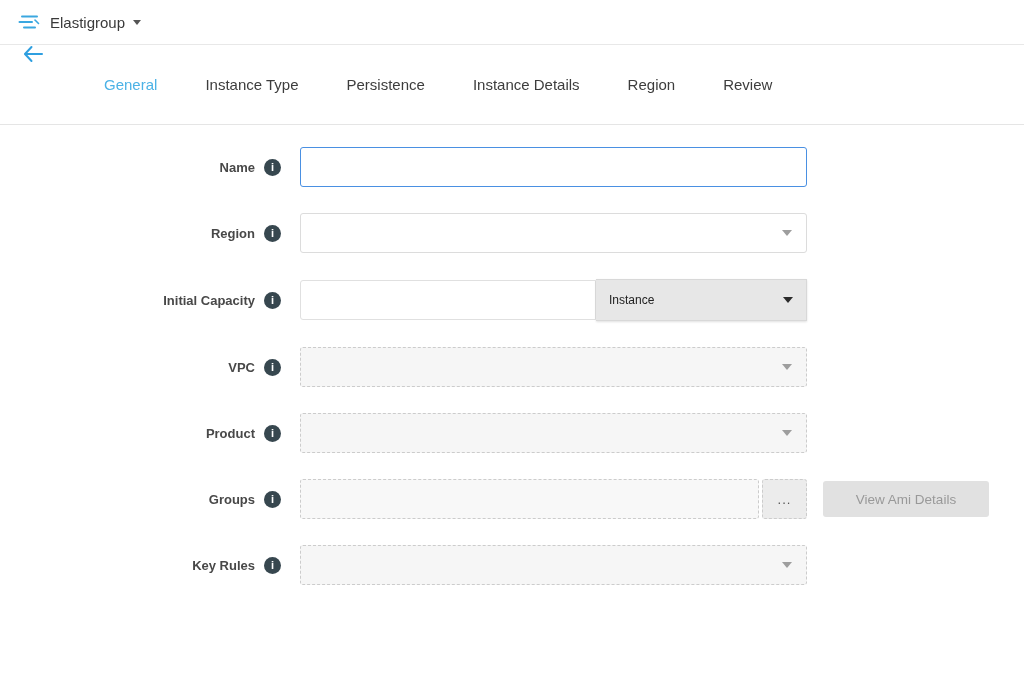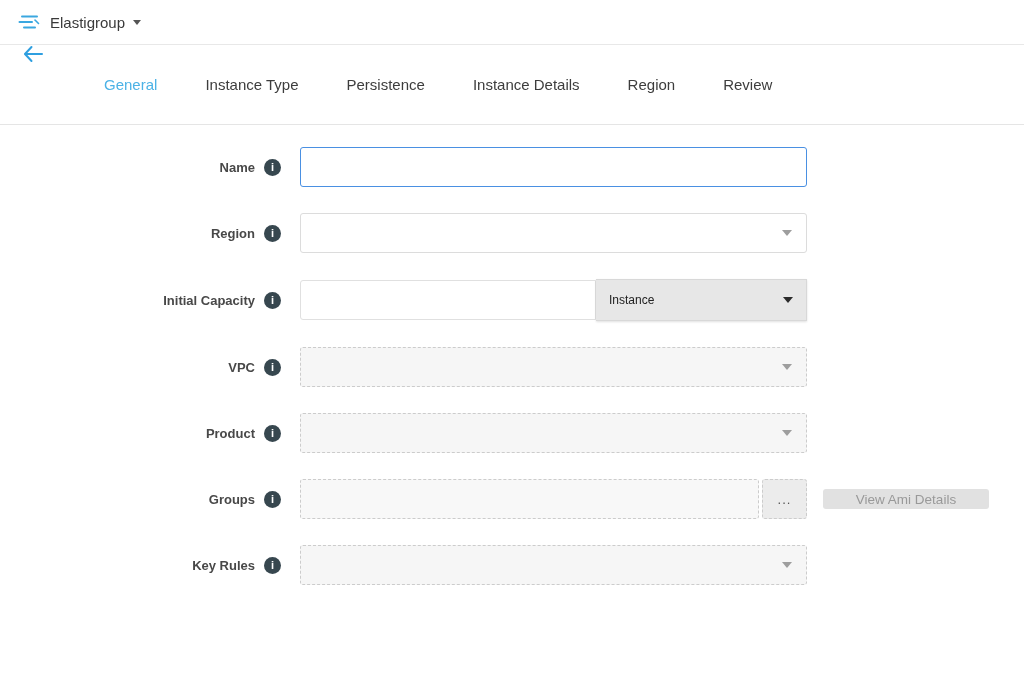--- a/index.html
+++ b/index.html
@@ -93,21 +93,21 @@
     font-family:"Liberation Sans", sans-serif;
   }
   .browse-btn {
     width:45px; height:40px; margin-left:3px;
     border:1px dashed #cccccc; border-radius:3px; background:#ececec;
     display:flex; align-items:center; justify-content:center;
     font-size:13px; color:#555; cursor:pointer; letter-spacing:1px;
   }
 
   .side-btn {
-    margin-left:16px; width:166px; height:20px;
+    margin-left:16px; width:166px; height:36px;
     background:#e1e1e1; color:#999999; border:none; border-radius:3px;
     font-size:13.5px; font-family:"Liberation Sans", sans-serif;
     cursor:pointer;
   }
 </style>
 </head>
 <body>
 
 <div class="topbar">
   <span class="logo">

